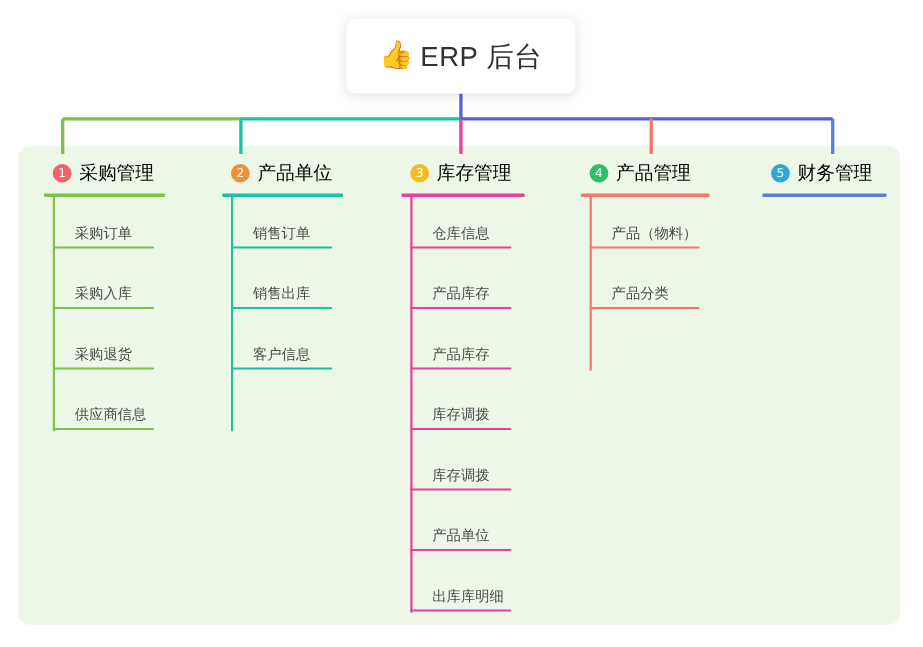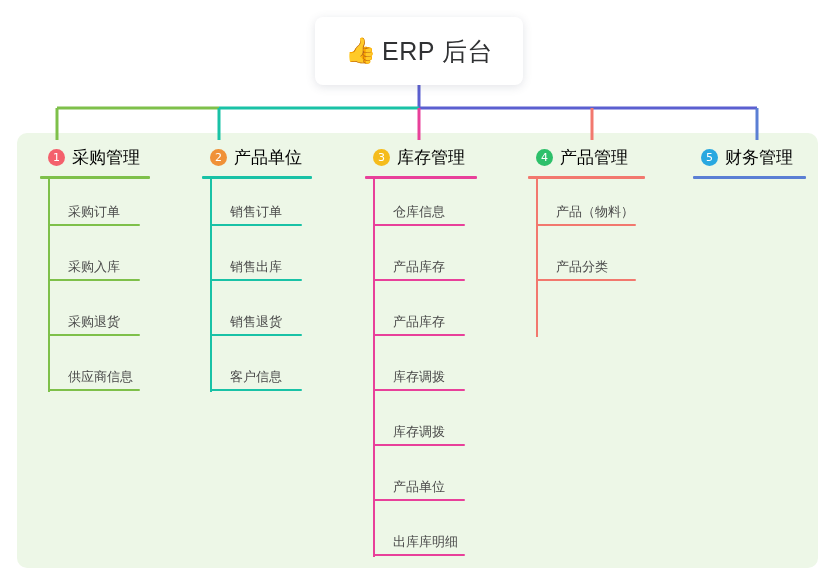--- a/index.html
+++ b/index.html
@@ -200,24 +200,20 @@
         <div class="trunk" style="background: rgb(25, 194, 166); height: 213px;"></div>
         <div class="leaf">
           <span class="leaf-text">销售订单</span>
           <div class="leaf-rule" style="background: rgb(25, 194, 166); width: 92px;"></div>
         </div>
         <div class="leaf">
           <span class="leaf-text">销售出库</span>
           <div class="leaf-rule" style="background: rgb(25, 194, 166); width: 92px;"></div>
         </div>
         <div class="leaf">
-          <span class="leaf-text">销售退货</span>
-          <div class="leaf-rule" style="background: rgb(25, 194, 166); width: 92px;"></div>
-        </div>
-        <div class="leaf">
           <span class="leaf-text">客户信息</span>
           <div class="leaf-rule" style="background: rgb(25, 194, 166); width: 92px;"></div>
         </div>
       </div>
   </div>
 
   <div class="branch" id="branch-2" style="left:365px;width:112px;">
     <div class="branch-head">
       <span class="badge" style="background: rgb(245, 188, 28);">3</span>
       <span class="branch-label">库存管理</span>

